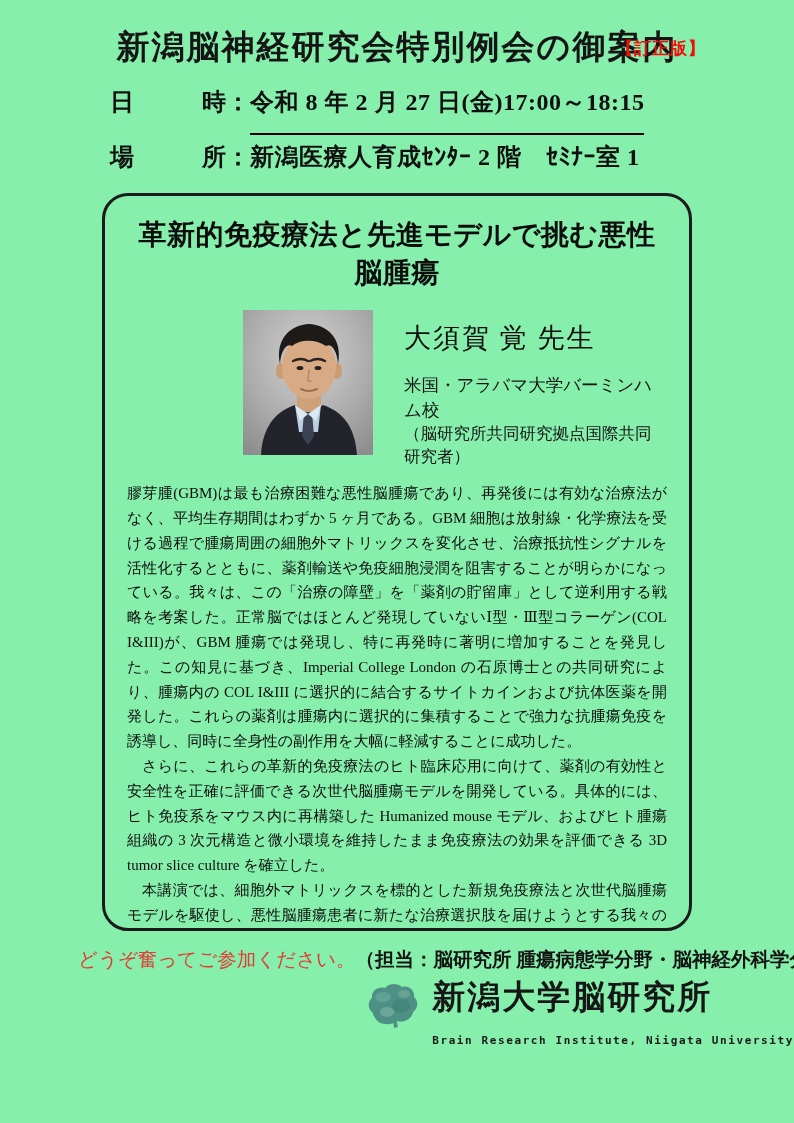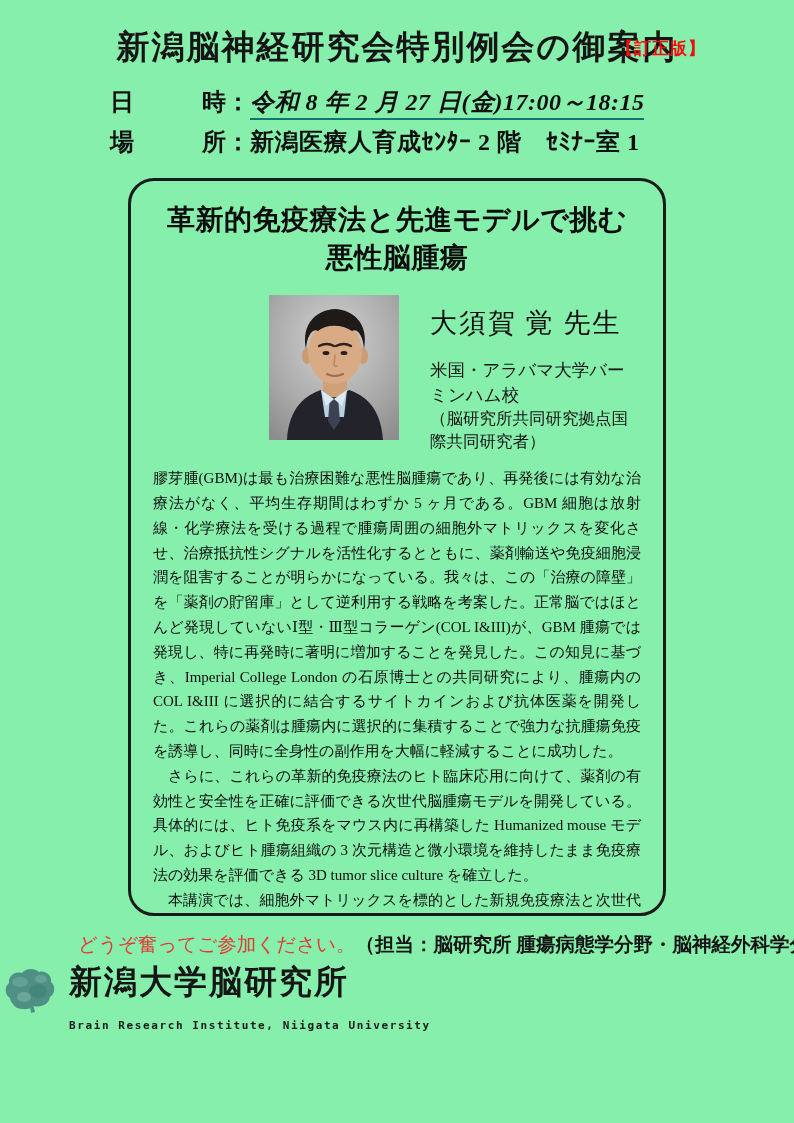--- a/index.html
+++ b/index.html
@@ -23,25 +23,25 @@
   }
   .main-title{
     margin:25px 0 0;text-align:center;
     font-family:"Liberation Sans","DejaVu Sans",sans-serif;
     font-size:33px;font-weight:700;letter-spacing:2px;color:#151515;
   }
   
   .info{margin:17px 0 0 110px;font-size:24px;font-weight:700;color:#101010;}
   .info-row{display:flex;align-items:baseline;margin-top:7px;line-height:1.25;}
   .info-label{display:inline-flex;justify-content:space-between;width:140px;flex:0 0 auto;}
-  .underline{border-bottom:2px solid #0f766e;padding-bottom:1px;font-style:italic;}
+  .underline{border-bottom:2px solid #000000;padding-bottom:16px;}
   .info-value{letter-spacing:0.5px;white-space:nowrap;}
   
   .abstract-box{
-    box-sizing:border-box;width:538px;height:738px;margin:21px auto 0;
+    box-sizing:border-box;width:590px;height:738px;margin:21px auto 0;
     border:3px solid #1b1b1b;border-radius:26px;
     padding:14px 22px 8px;overflow:hidden;
   }
   .lecture-title{
     margin:6px 0 0;text-align:center;
     font-size:28px;font-weight:700;letter-spacing:0.5px;color:#0d0d0d;
   }
   .speaker{display:flex;gap:31px;margin:18px 0 0 116px;}
   .photo{width:130px;height:145px;flex:0 0 auto;overflow:hidden;}
   .speaker-name{font-size:27px;letter-spacing:2px;margin-top:10px;color:#0d0d0d;}
@@ -50,21 +50,21 @@
   .abstract{margin-top:13px;font-size:15px;line-height:24.8px;text-align:justify;color:#0c0c0c;}
   .para{margin:0;}
   .indent{text-indent:1em;}
   .refs{margin:5px 0 0 18px;}
   .refs-heading{font-size:17.5px;color:#101010;}
   
   .invite{margin:15px 0 0 78px;font-size:19.5px;white-space:nowrap;}
   .invite-red{color:#e53935;font-weight:400;}
   .invite-black{color:#141414;font-weight:600;}
   
-  .logo{display:flex;justify-content:flex-start;align-items:flex-start;gap:13px;margin-top:7px;}
+  .logo{display:flex;justify-content:flex-end;align-items:flex-start;gap:13px;margin-top:7px;}
   .brain{display:block;margin-top:2px;}
   .logo-text{display:flex;flex-direction:column;align-items:flex-start;}
   .logo-jp{
     display:block;font-family:"Liberation Sans","DejaVu Sans",sans-serif;
     font-weight:800;font-size:33px;letter-spacing:2px;line-height:1.05;color:#161616;
   }
   .logo-en{
     display:block;font-family:"DejaVu Sans Mono","Liberation Mono",monospace;
     font-size:11px;letter-spacing:1.6px;margin-top:19px;color:#1a1a1a;font-weight:700;
   }

